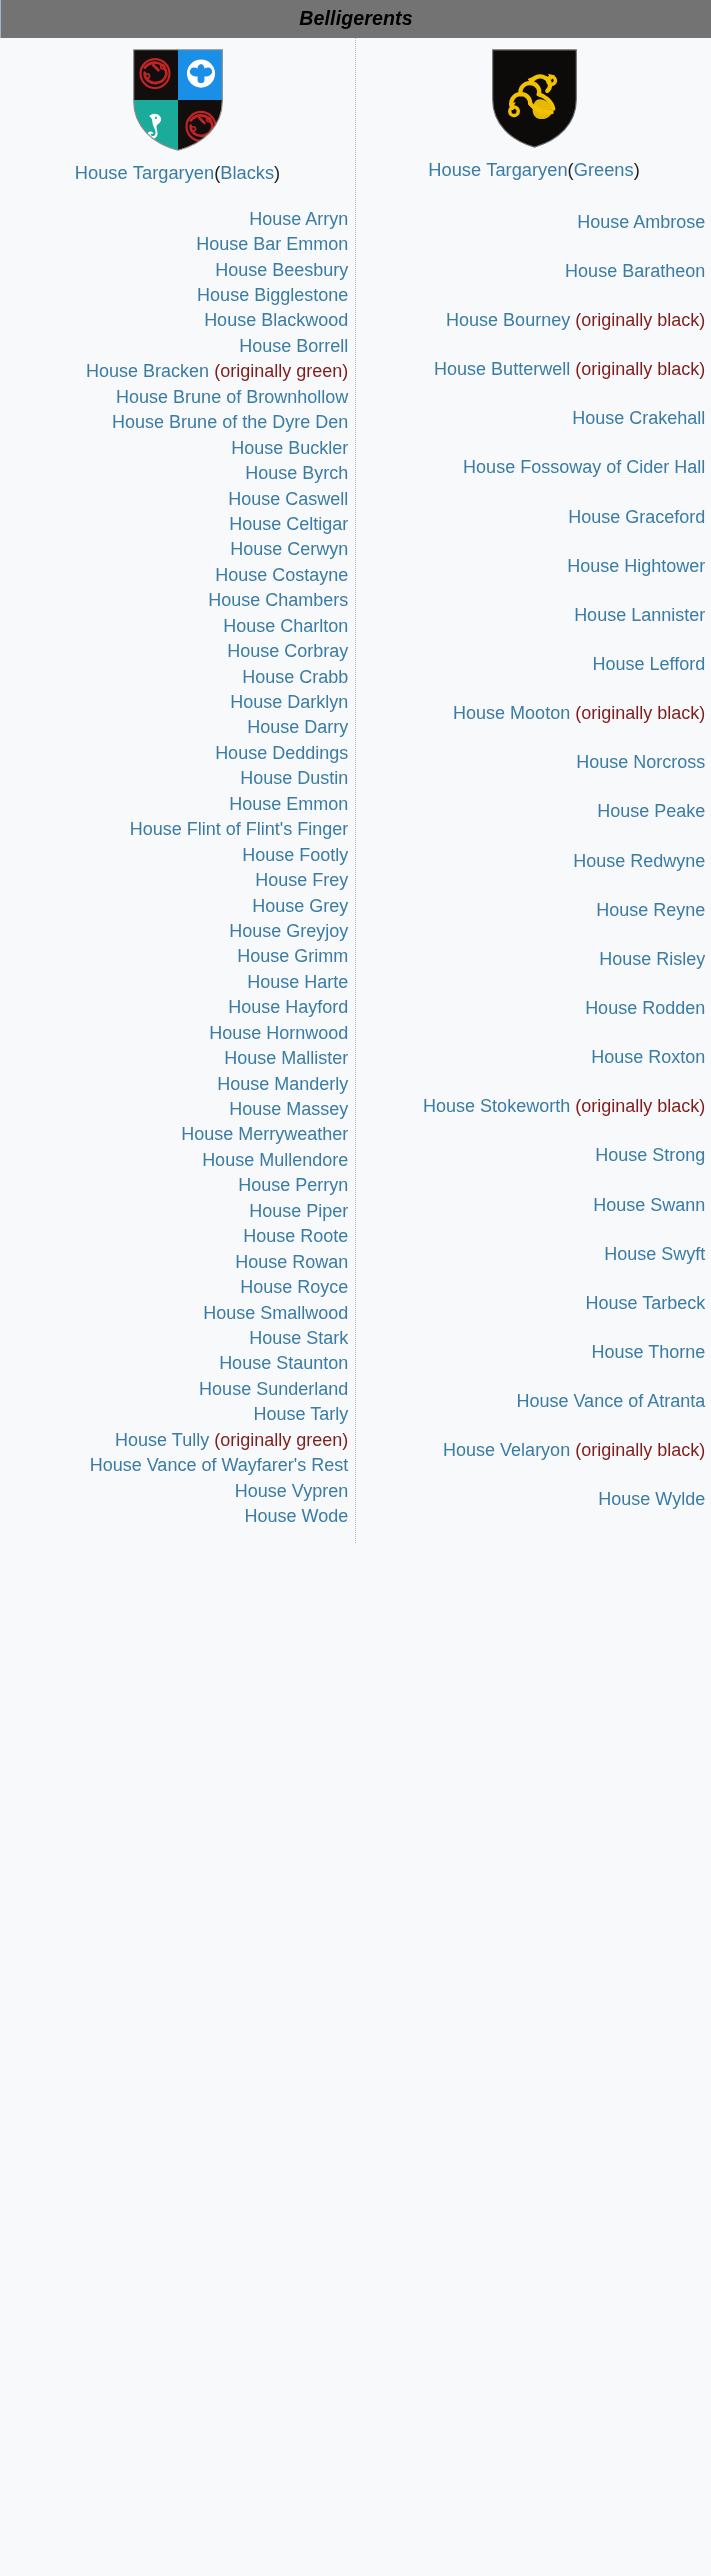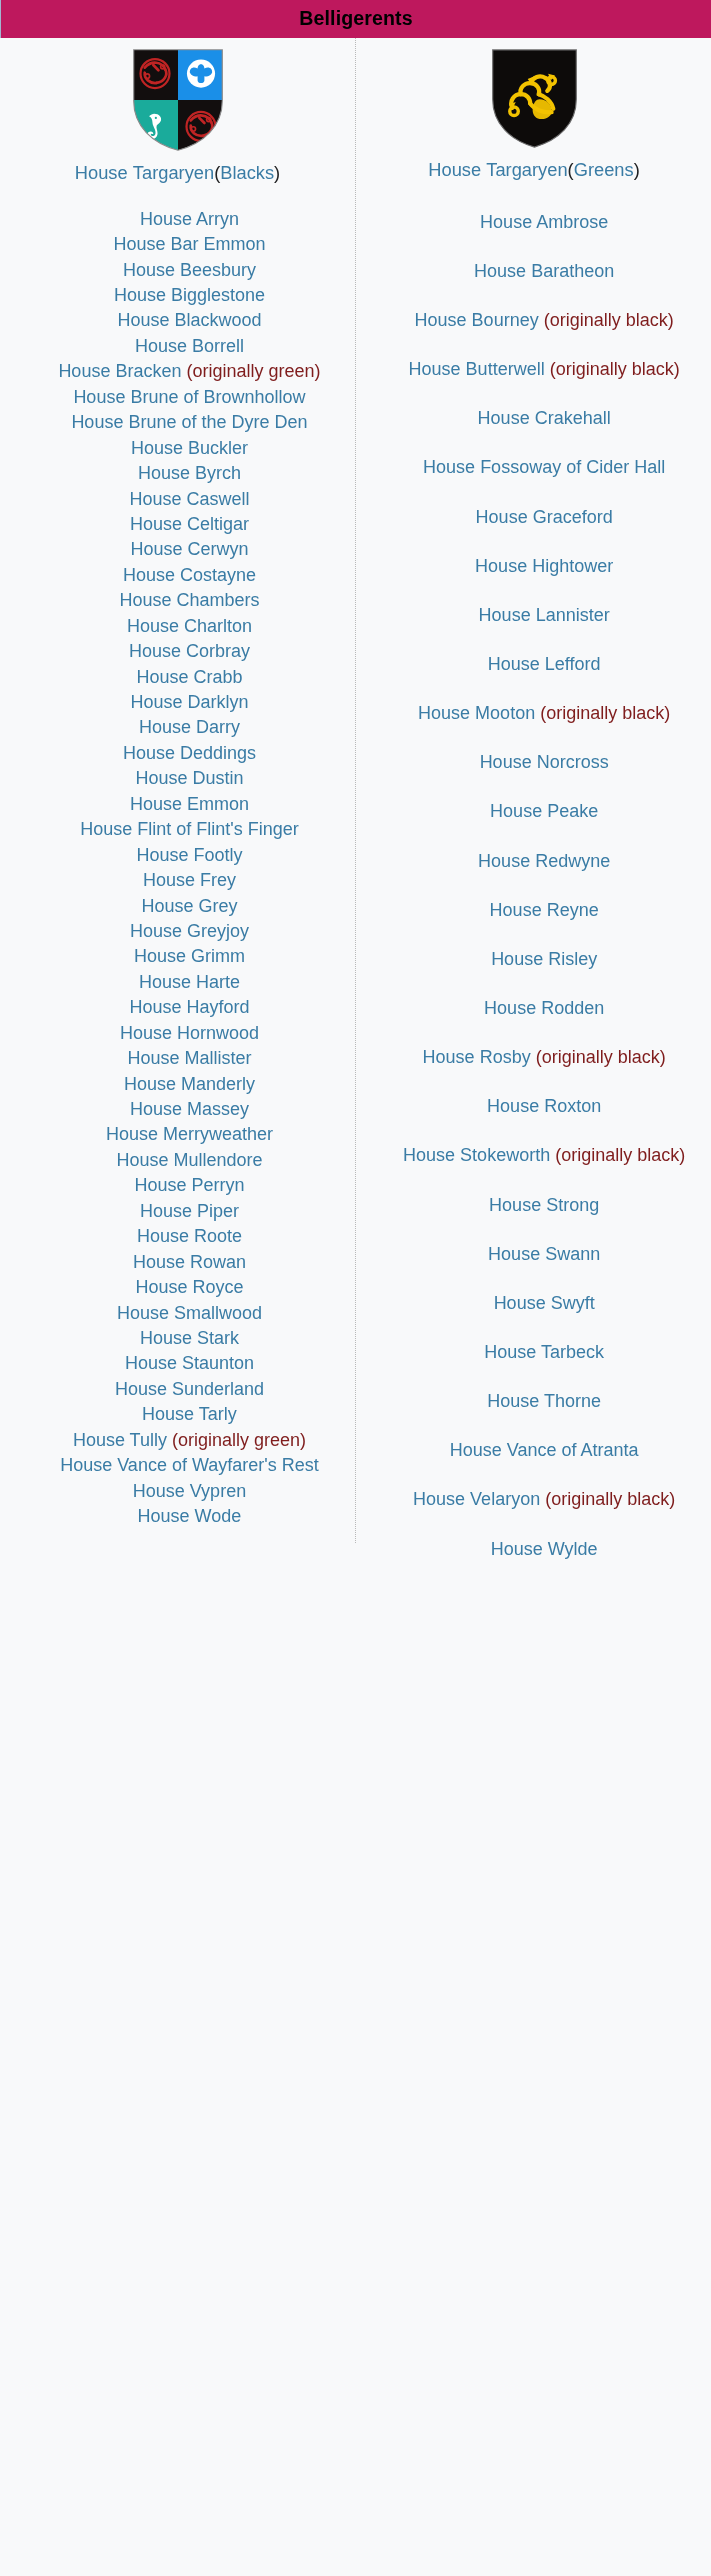--- a/index.html
+++ b/index.html
@@ -17,30 +17,31 @@
 
   .infobox {
     width: 712px;
     box-sizing: border-box;
     background: #f8f9fa;
     position: relative;
   }
 
   
   .section-header {
-    background: #be185d;
+    background: #737373;
     text-align: center;
     font-size: 19.6px;
     font-weight: bold;
     line-height: 1.35;
     padding: 5.1px 3.4px 6px 3.4px;
     color: #000;
     border-left: 0.9px solid #a2b5d0;
     border-right: 0.9px solid #a2b5d0;
     letter-spacing: 0.1px;
+    font-style: italic;
   }
 
   
   .belligerents {
     display: flex;
     align-items: flex-start;
     width: 100%;
     box-sizing: border-box;
   }
   .side {
@@ -76,21 +77,21 @@
     text-decoration: none;
   }
 
   .paren { color: #202122; }
 
   
   ul.house-list {
     list-style: none;
     margin: 8.5px 0 0 0;
     padding: 0;
-    text-align: center;
+    text-align: right;
   }
   ul.house-list li {
     font-size: 18px;
     line-height: 1.175;
     padding: 0 1.7px 0 25.6px;
     margin: 0 0 4.3px 0;
     color: #202122;
     text-indent: 0;
   }
   ul.house-list li .note {
@@ -282,21 +283,20 @@
         <li><a href="#" class="wlink">House Hightower</a></li>
         <li><a href="#" class="wlink">House Lannister</a></li>
         <li><a href="#" class="wlink">House Lefford</a></li>
         <li><a href="#" class="wlink">House Mooton</a> <span class="note">(originally black)</span></li>
         <li><a href="#" class="wlink">House Norcross</a></li>
         <li><a href="#" class="wlink">House Peake</a></li>
         <li><a href="#" class="wlink">House Redwyne</a></li>
         <li><a href="#" class="wlink">House Reyne</a></li>
         <li><a href="#" class="wlink">House Risley</a></li>
         <li><a href="#" class="wlink">House Rodden</a></li>
-        <li><a href="#" class="wlink">House Rosby</a> <span class="note">(originally black)</span></li>
         <li><a href="#" class="wlink">House Roxton</a></li>
         <li><a href="#" class="wlink">House Stokeworth</a> <span class="note">(originally black)</span></li>
         <li><a href="#" class="wlink">House Strong</a></li>
         <li><a href="#" class="wlink">House Swann</a></li>
         <li><a href="#" class="wlink">House Swyft</a></li>
         <li><a href="#" class="wlink">House Tarbeck</a></li>
         <li><a href="#" class="wlink">House Thorne</a></li>
         <li><a href="#" class="wlink">House Vance of Atranta</a></li>
         <li><a href="#" class="wlink">House Velaryon</a> <span class="note">(originally black)</span></li>
         <li><a href="#" class="wlink">House Wylde</a></li>

